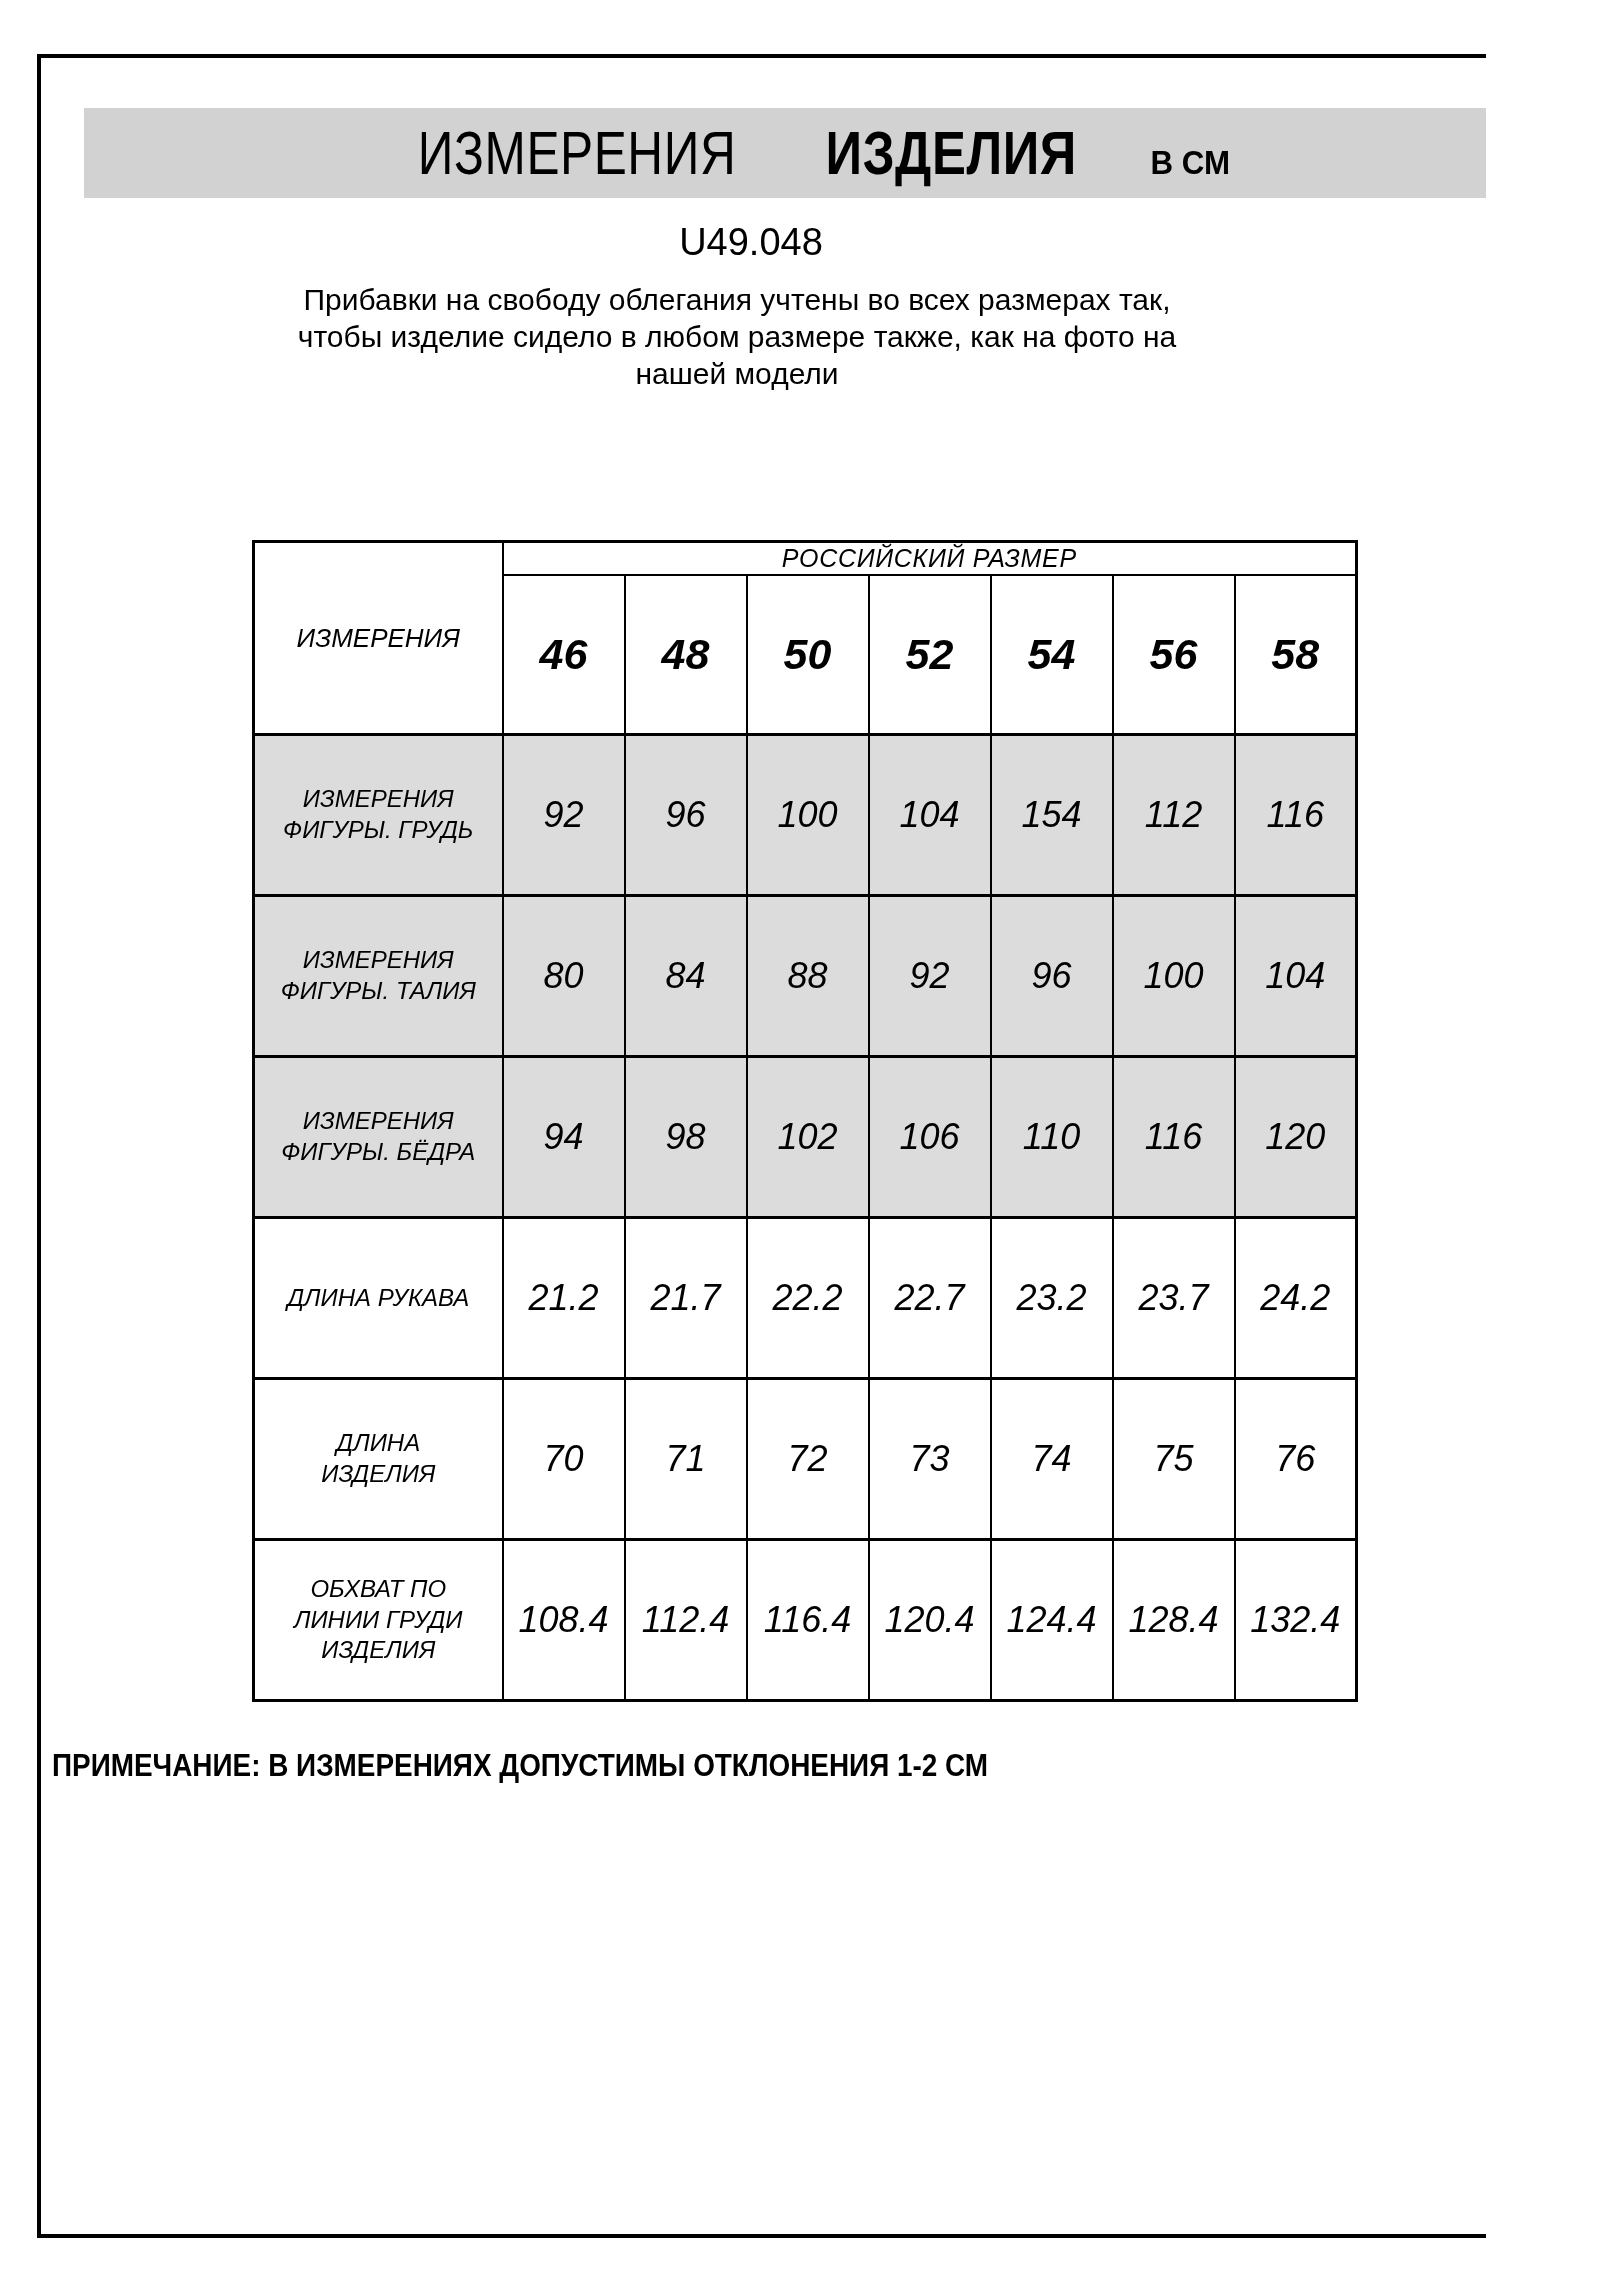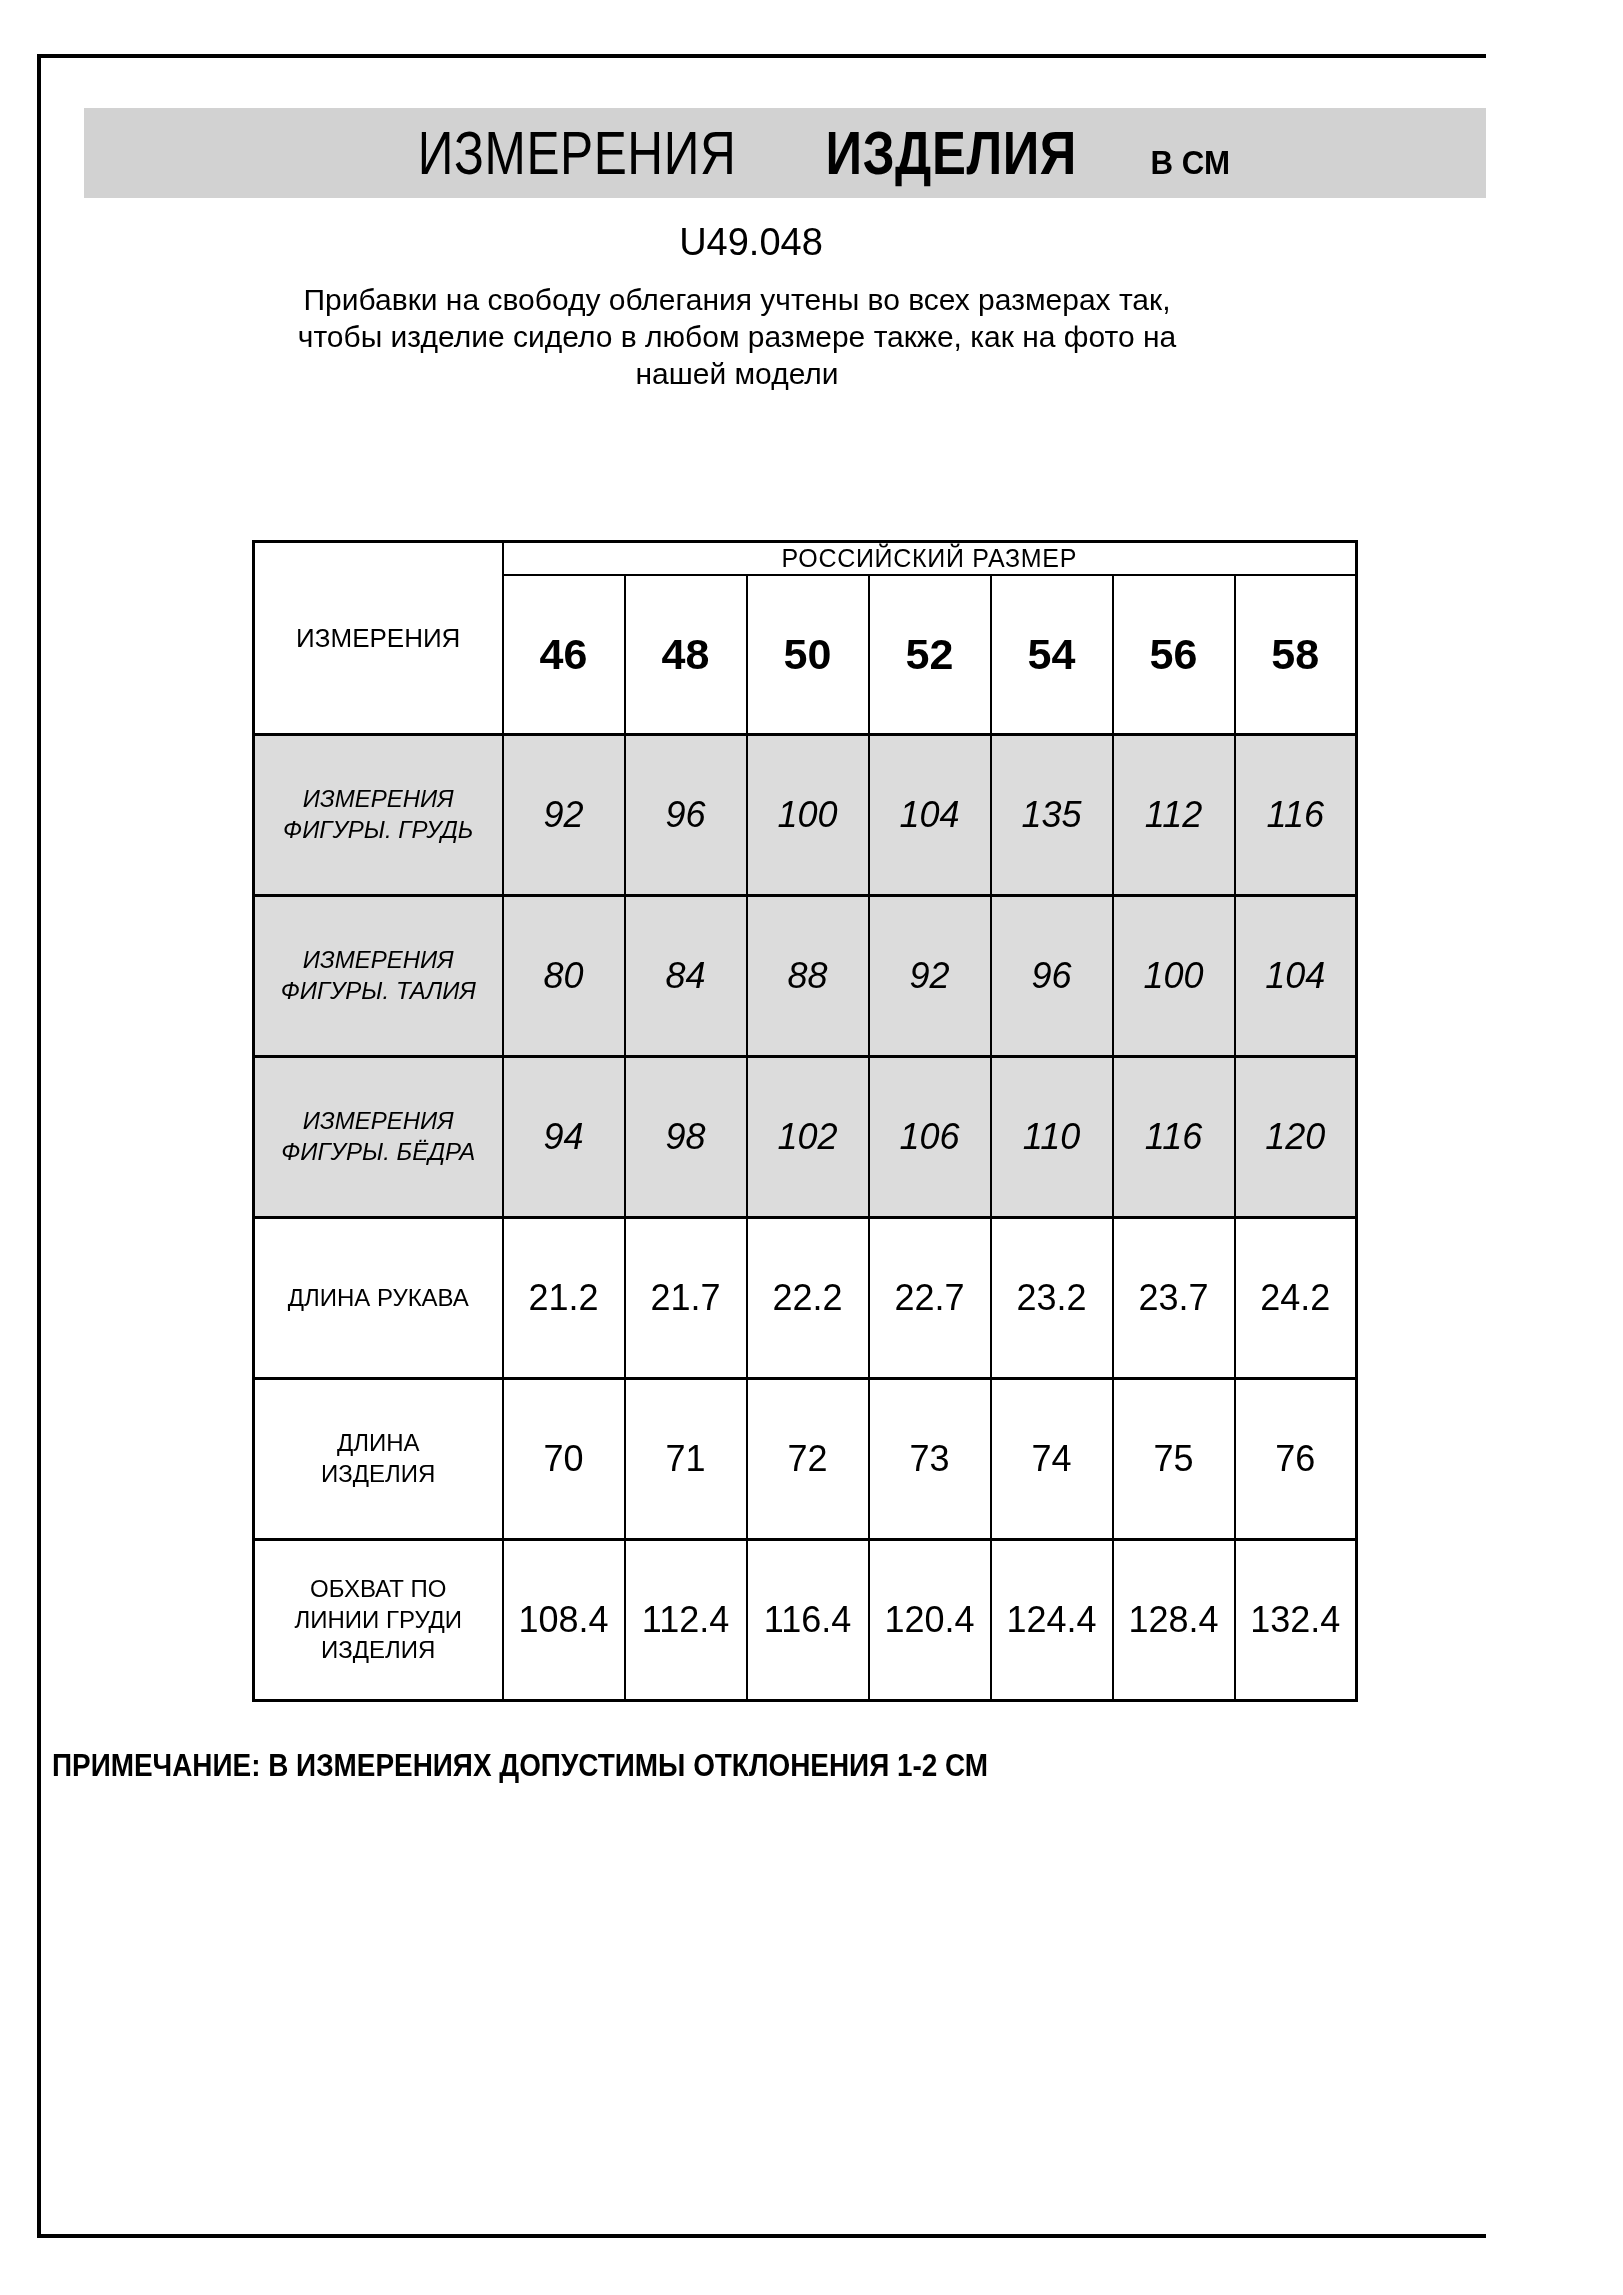--- a/index.html
+++ b/index.html
@@ -82,20 +82,21 @@
     border-collapse: collapse;
     table-layout: fixed;
     border: 3.9px solid #000;
   }
   .size-table td {
     border: 2px solid #000;
     text-align: center;
     vertical-align: middle;
     padding: 0;
     overflow: hidden;
+    font-style: italic;
   }
   tr.group-row { height: 33px; }
   tr.sizes-row { height: 160px; }
   tr.data-row  { height: 161px; }
   .corner-cell { font-size: 26px; }
   .group-cell  {
     font-size: 25px;
     letter-spacing: 0.7px;
     border-bottom: 2px solid #000;
   }
@@ -159,21 +160,21 @@
           <td class="size-cell">56</td>
           <td class="size-cell">58</td>
         </tr>
 
     <tr class="data-row shaded">
           <td class="label-cell"><span class="inner">ИЗМЕРЕНИЯ ФИГУРЫ. ГРУДЬ</span></td>
           <td class="value-cell">92</td>
           <td class="value-cell">96</td>
           <td class="value-cell">100</td>
           <td class="value-cell">104</td>
-          <td class="value-cell">135</td>
+          <td class="value-cell">154</td>
           <td class="value-cell">112</td>
           <td class="value-cell">116</td>
         </tr>
         <tr class="data-row shaded">
           <td class="label-cell"><span class="inner">ИЗМЕРЕНИЯ ФИГУРЫ. ТАЛИЯ</span></td>
           <td class="value-cell">80</td>
           <td class="value-cell">84</td>
           <td class="value-cell">88</td>
           <td class="value-cell">92</td>
           <td class="value-cell">96</td>

